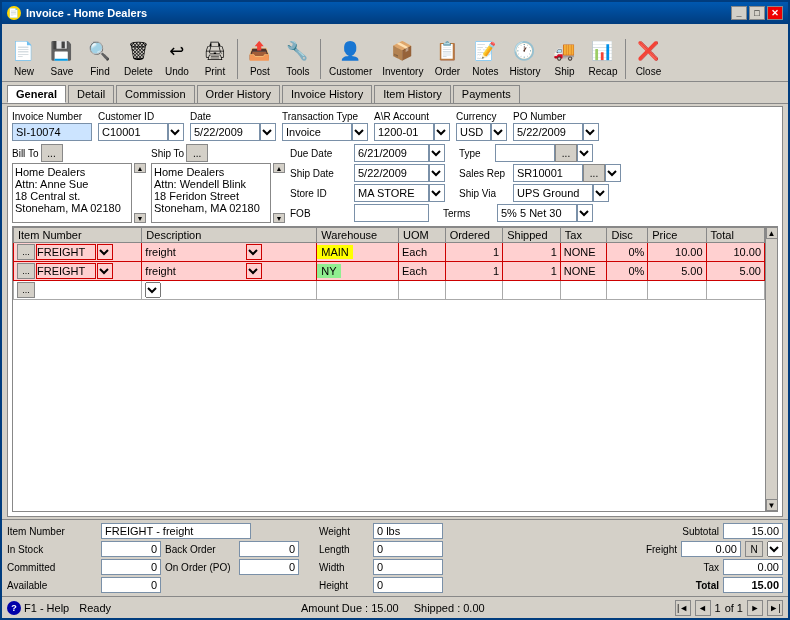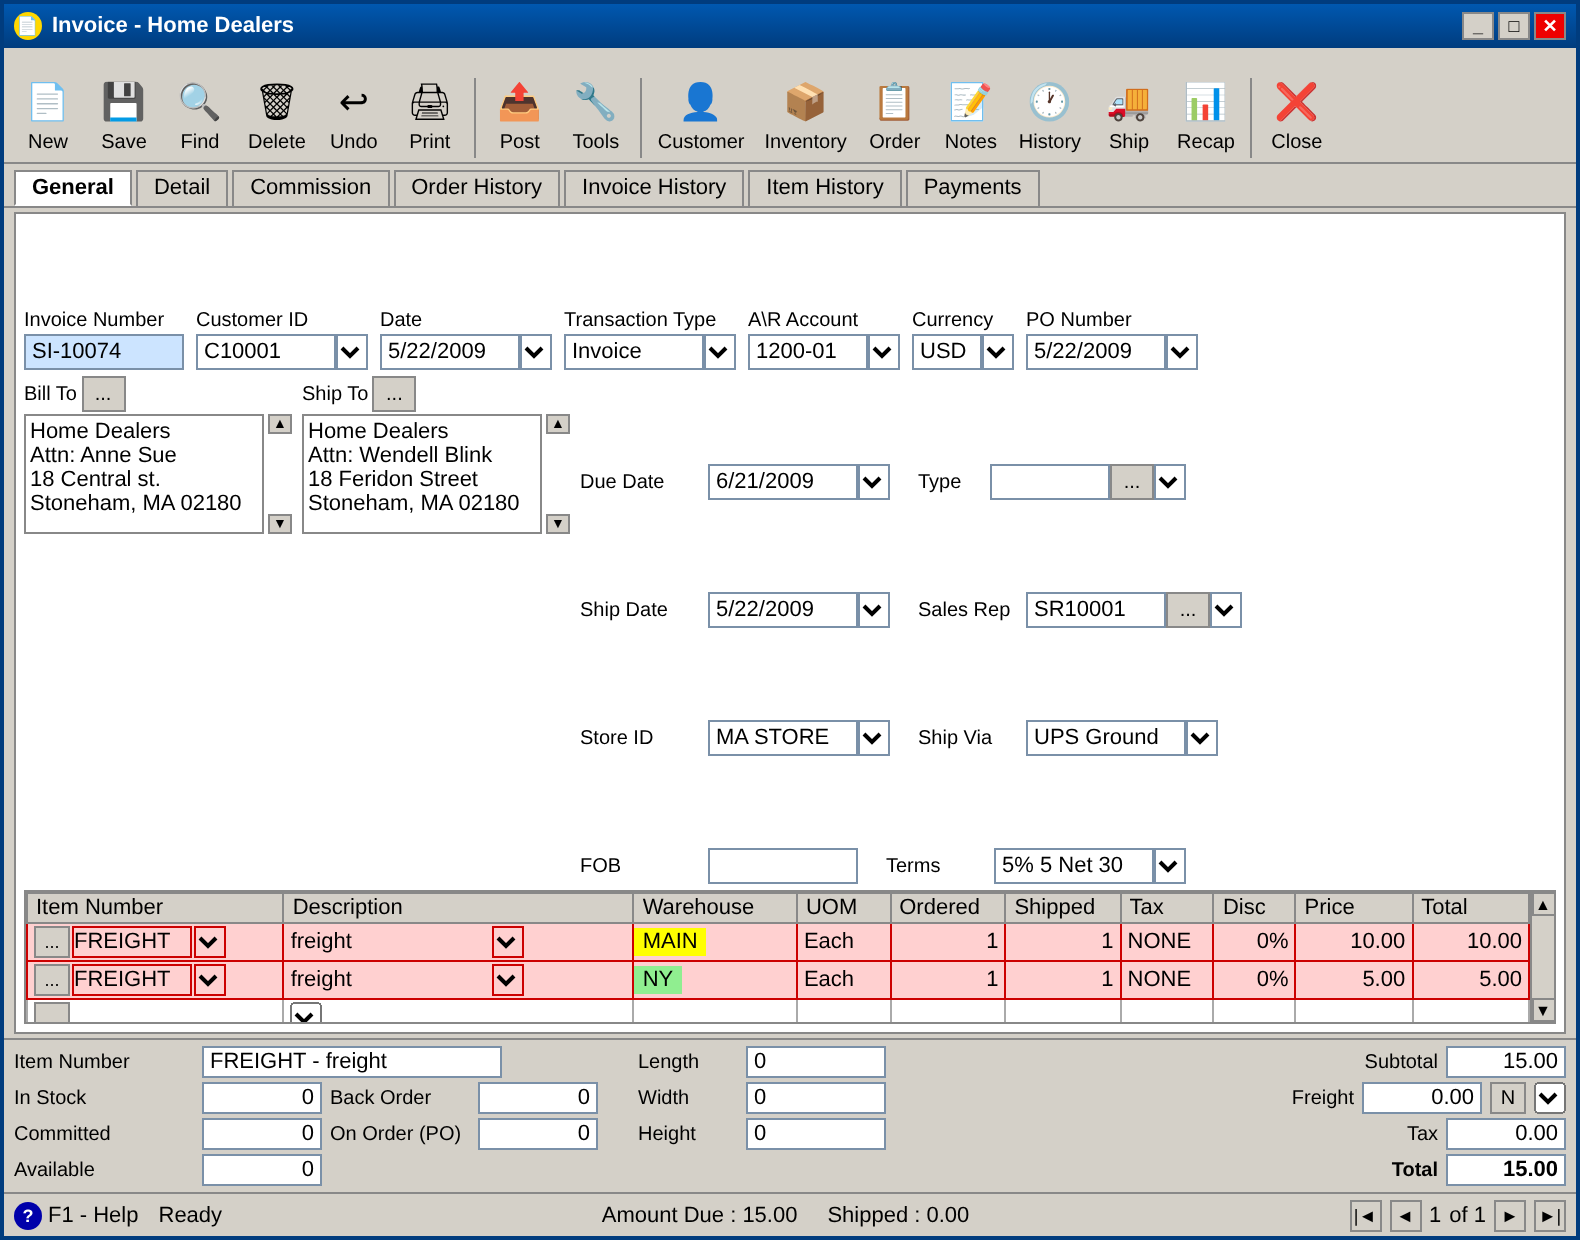--- a/index.html
+++ b/index.html
@@ -12,21 +12,21 @@
     .title-btn { width: 16px; height: 14px; background: #d4d0c8; border: 1px solid #888; display: flex; align-items: center; justify-content: center; font-size: 9px; cursor: pointer; color: #000; font-weight: bold; }
     .toolbar { background: #d4d0c8; border-bottom: 1px solid #888; padding: 2px 4px; display: flex; align-items: flex-end; gap: 2px; min-height: 58px; }
     .tool-btn { display: flex; flex-direction: column; align-items: center; padding: 2px 4px; cursor: pointer; min-width: 36px; gap: 1px; }
     .tool-icon { width: 28px; height: 28px; display: flex; align-items: center; justify-content: center; font-size: 18px; }
     .tool-label { font-size: 10px; color: #000; }
     .toolbar-sep { width: 1px; background: #888; height: 40px; margin: 0 2px; }
     .tabs-bar { background: #d4d0c8; padding: 3px 5px 0 5px; display: flex; gap: 2px; border-bottom: 1px solid #888; }
     .tab { padding: 2px 8px; border: 1px solid #888; border-bottom: none; background: #d4d0c8; cursor: pointer; font-size: 11px; color: #000; }
     .tab.active { background: #ffffff; border-bottom: 1px solid #fff; z-index: 1; font-weight: bold; }
     .content { background: #ffffff; border: 1px solid #888; margin: 2px 5px; padding: 4px; flex: 1; display: flex; flex-direction: column; overflow: hidden; }
-    .form-row { display: flex; align-items: center; gap: 6px; margin-bottom: 3px; flex-wrap: nowrap; margin-top: 44px; }
+    .form-row { display: flex; align-items: center; gap: 6px; margin-bottom: 3px; flex-wrap: nowrap; }
     .form-group { display: flex; flex-direction: column; gap: 1px; }
     .form-label { font-size: 10px; color: #000; white-space: nowrap; }
     .form-input { height: 18px; border: 1px solid #7a90a8; padding: 0 3px; font-size: 11px; background: #fff; }
     .form-input-blue { background: #cce4ff; }
     .form-select { height: 18px; border: 1px solid #7a90a8; padding: 0 2px; font-size: 11px; background: #fff; }
     .ellipsis-btn { height: 18px; width: 22px; border: 1px solid #888; background: #d4d0c8; cursor: pointer; font-size: 10px; display: inline-flex; align-items: center; justify-content: center; }
     .address-box { border: 1px solid #888; padding: 2px; font-size: 10px; min-height: 60px; background: #fff; width: 120px; }
     .sub-tabs-bar { display: flex; gap: 0; border-bottom: 1px solid #888; margin-bottom: 3px; }
     .sub-tab { padding: 2px 10px; border: 1px solid #888; border-bottom: none; background: #d4d0c8; cursor: pointer; font-size: 11px; }
     .sub-tab.active { background: #ffffff; border-bottom: 1px solid #fff; }
@@ -416,20 +416,24 @@
         <input type="text" class="bottom-input" style="width: 60px; text-align: right;" value="0">
       </div>
       <div class="bottom-row">
         <span class="bottom-label">Available</span>
         <input type="text" class="bottom-input" style="width: 60px; text-align: right;" value="0">
       </div>
     </div>
 
     <div class="bottom-col" style="margin-left:10px;">
       <div class="bottom-row">
+        <span class="bottom-label" style="min-width:50px;">Weight</span>
+        <input type="text" class="bottom-input" style="width: 70px;" value="0 lbs">
+      </div>
+      <div class="bottom-row">
         <span class="bottom-label" style="min-width:50px;">Length</span>
         <input type="text" class="bottom-input" style="width: 70px;" value="0">
       </div>
       <div class="bottom-row">
         <span class="bottom-label" style="min-width:50px;">Width</span>
         <input type="text" class="bottom-input" style="width: 70px;" value="0">
       </div>
       <div class="bottom-row">
         <span class="bottom-label" style="min-width:50px;">Height</span>
         <input type="text" class="bottom-input" style="width: 70px;" value="0">

